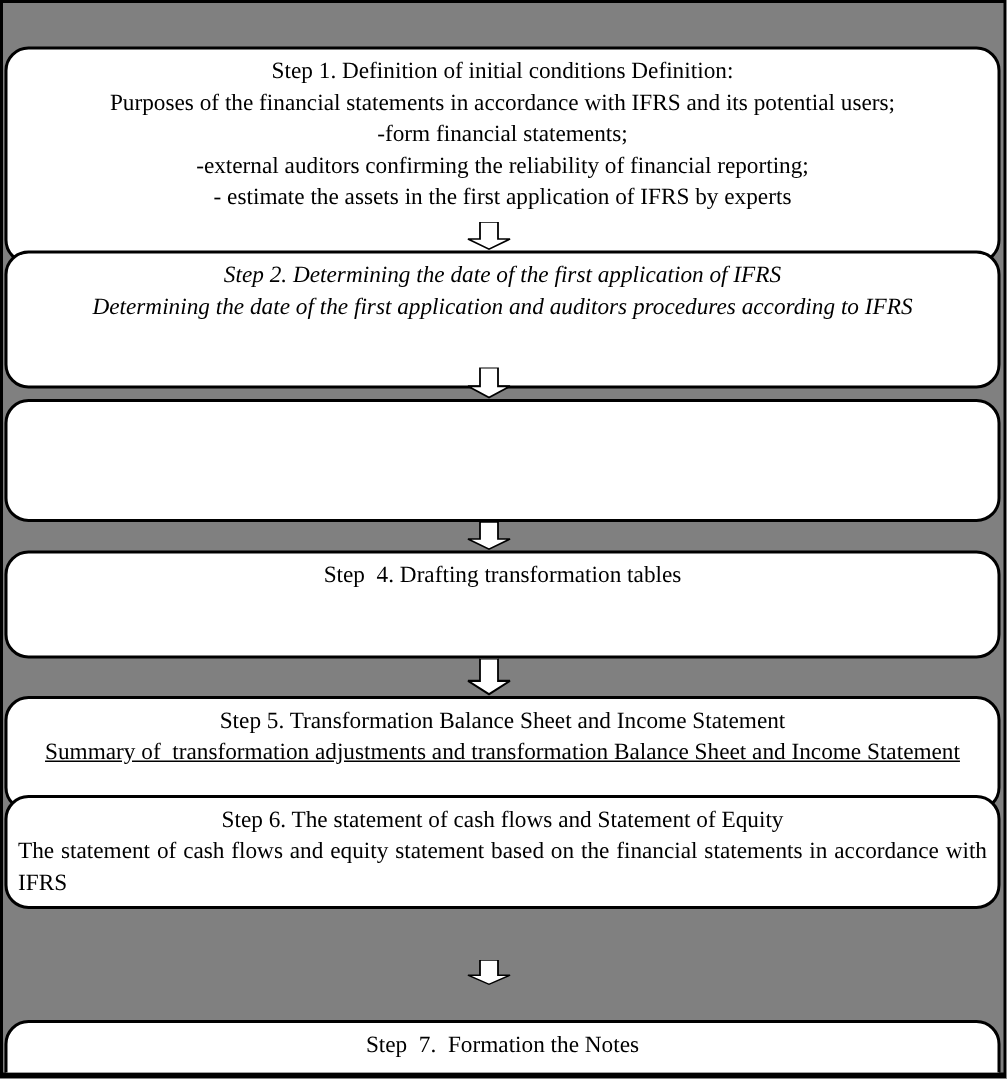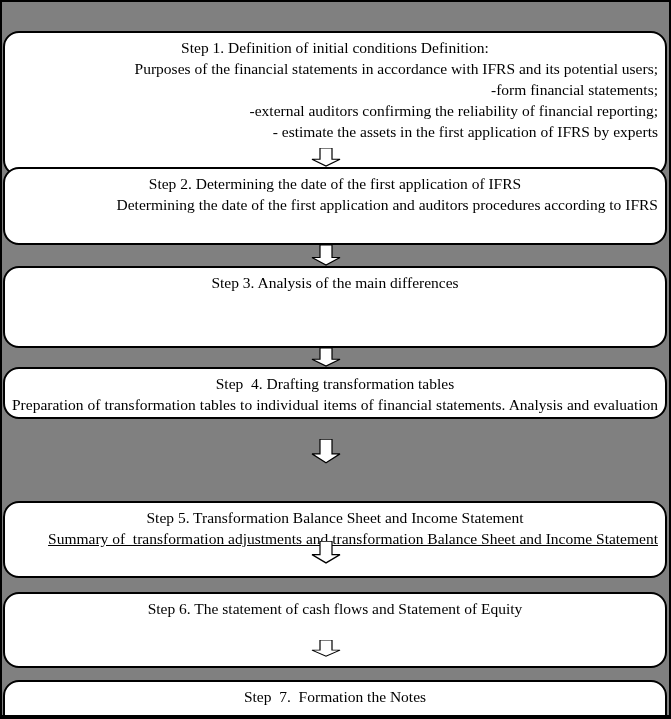--- a/index.html
+++ b/index.html
@@ -29,34 +29,34 @@
     padding: 4px 7px 0 7px;
     overflow: hidden;
   }
   .box-title {
     text-align: center;
     font-size: 15.5px;
     line-height: 21px;
     white-space: pre-wrap;
   }
   .box-body {
-    text-align: right;
+    text-align: center;
     font-size: 15.5px;
     line-height: 21px;
   }
   .box-body.preline { white-space: pre-line; }
   .box-body.prewrap { white-space: pre-wrap; text-decoration: underline; }
   .box-body.justify { text-align: justify; }
 
   .b1 { top: 1px;   height: 145px; margin-top: 28px; }
-  .b2 { top: 165px; height: 78px;  }
+  .b2 { top: 165px; height: 92px; font-style: italic;  }
   .b3 { top: 264px; height: 82px;  }
-  .b4 { top: 365px; height: 52px;  }
-  .b5 { top: 462px; height: 77px; margin-top: 37px;  }
-  .b6 { top: 590px; height: 76px;  }
+  .b4 { top: 365px; height: 72px;  }
+  .b5 { top: 462px; height: 77px;  }
+  .b6 { top: 528px; height: 76px;  }
   .b7 { top: 655px; height: 68px; margin-top: 23px;  }
 
   .arrow {
     position: absolute;
     left: 308px;
     width: 32px;
     display: block;
   }
   .a1 { top: 146px; height: 19px; }
   .a2 { top: 243px; height: 21px; }
@@ -85,47 +85,46 @@
   <div class="box b2">
     <div class="box-title">Step 2. Determining the date of the first application of IFRS</div>
     <div class="box-body">Determining the date of the first application and auditors procedures according to IFRS</div>
   </div>
 
   <svg class="arrow a2" viewBox="0 0 32 21" preserveAspectRatio="none">
     <path d="M10 0 H22 V12.5 H30 L16 20 L2 12.5 H10 Z" fill="#ffffff" stroke="#000000" stroke-width="1.2"></path>
   </svg>
 
   <div class="box b3">
-    <div class="box-title">Step 3. Analysis of the main differences</div>
   </div>
 
   <svg class="arrow a3" viewBox="0 0 32 21" preserveAspectRatio="none">
     <path d="M10 0 H22 V12.5 H30 L16 20 L2 12.5 H10 Z" fill="#ffffff" stroke="#000000" stroke-width="1.2"></path>
   </svg>
 
   <div class="box b4">
     <div class="box-title">Step  4. Drafting transformation tables</div>
-    <div class="box-body justify">Preparation of transformation tables to individual items of financial statements. Analysis and evaluation of  received information</div>
   </div>
 
   <svg class="arrow a4" viewBox="0 0 32 21" preserveAspectRatio="none">
     <path d="M10 0 H22 V12.5 H30 L16 20 L2 12.5 H10 Z" fill="#ffffff" stroke="#000000" stroke-width="1.2"></path>
   </svg>
 
   <div class="box b5">
     <div class="box-title">Step 5. Transformation Balance Sheet and Income Statement</div>
     <div class="box-body prewrap">Summary of  transformation adjustments and transformation Balance Sheet and Income Statement</div>
   </div>
 
   <svg class="arrow a5" viewBox="0 0 32 21" preserveAspectRatio="none">
     <path d="M10 0 H22 V12.5 H30 L16 20 L2 12.5 H10 Z" fill="#ffffff" stroke="#000000" stroke-width="1.2"></path>
   </svg>
 
   <div class="box b6">
     <div class="box-title">Step 6. The statement of cash flows and Statement of Equity</div>
+    <div class="box-body justify">The statement of cash flows and equity statement based on the financial statements in accordance with IFRS</div>
   </div>
 
   <svg class="arrow a6" viewBox="0 0 32 21" preserveAspectRatio="none">
     <path d="M10 0 H22 V12.5 H30 L16 20 L2 12.5 H10 Z" fill="#ffffff" stroke="#000000" stroke-width="1.2"></path>
   </svg>
 
   <div class="box b7">
     <div class="box-title">Step  7.  Formation the Notes</div>
   </div>
 

